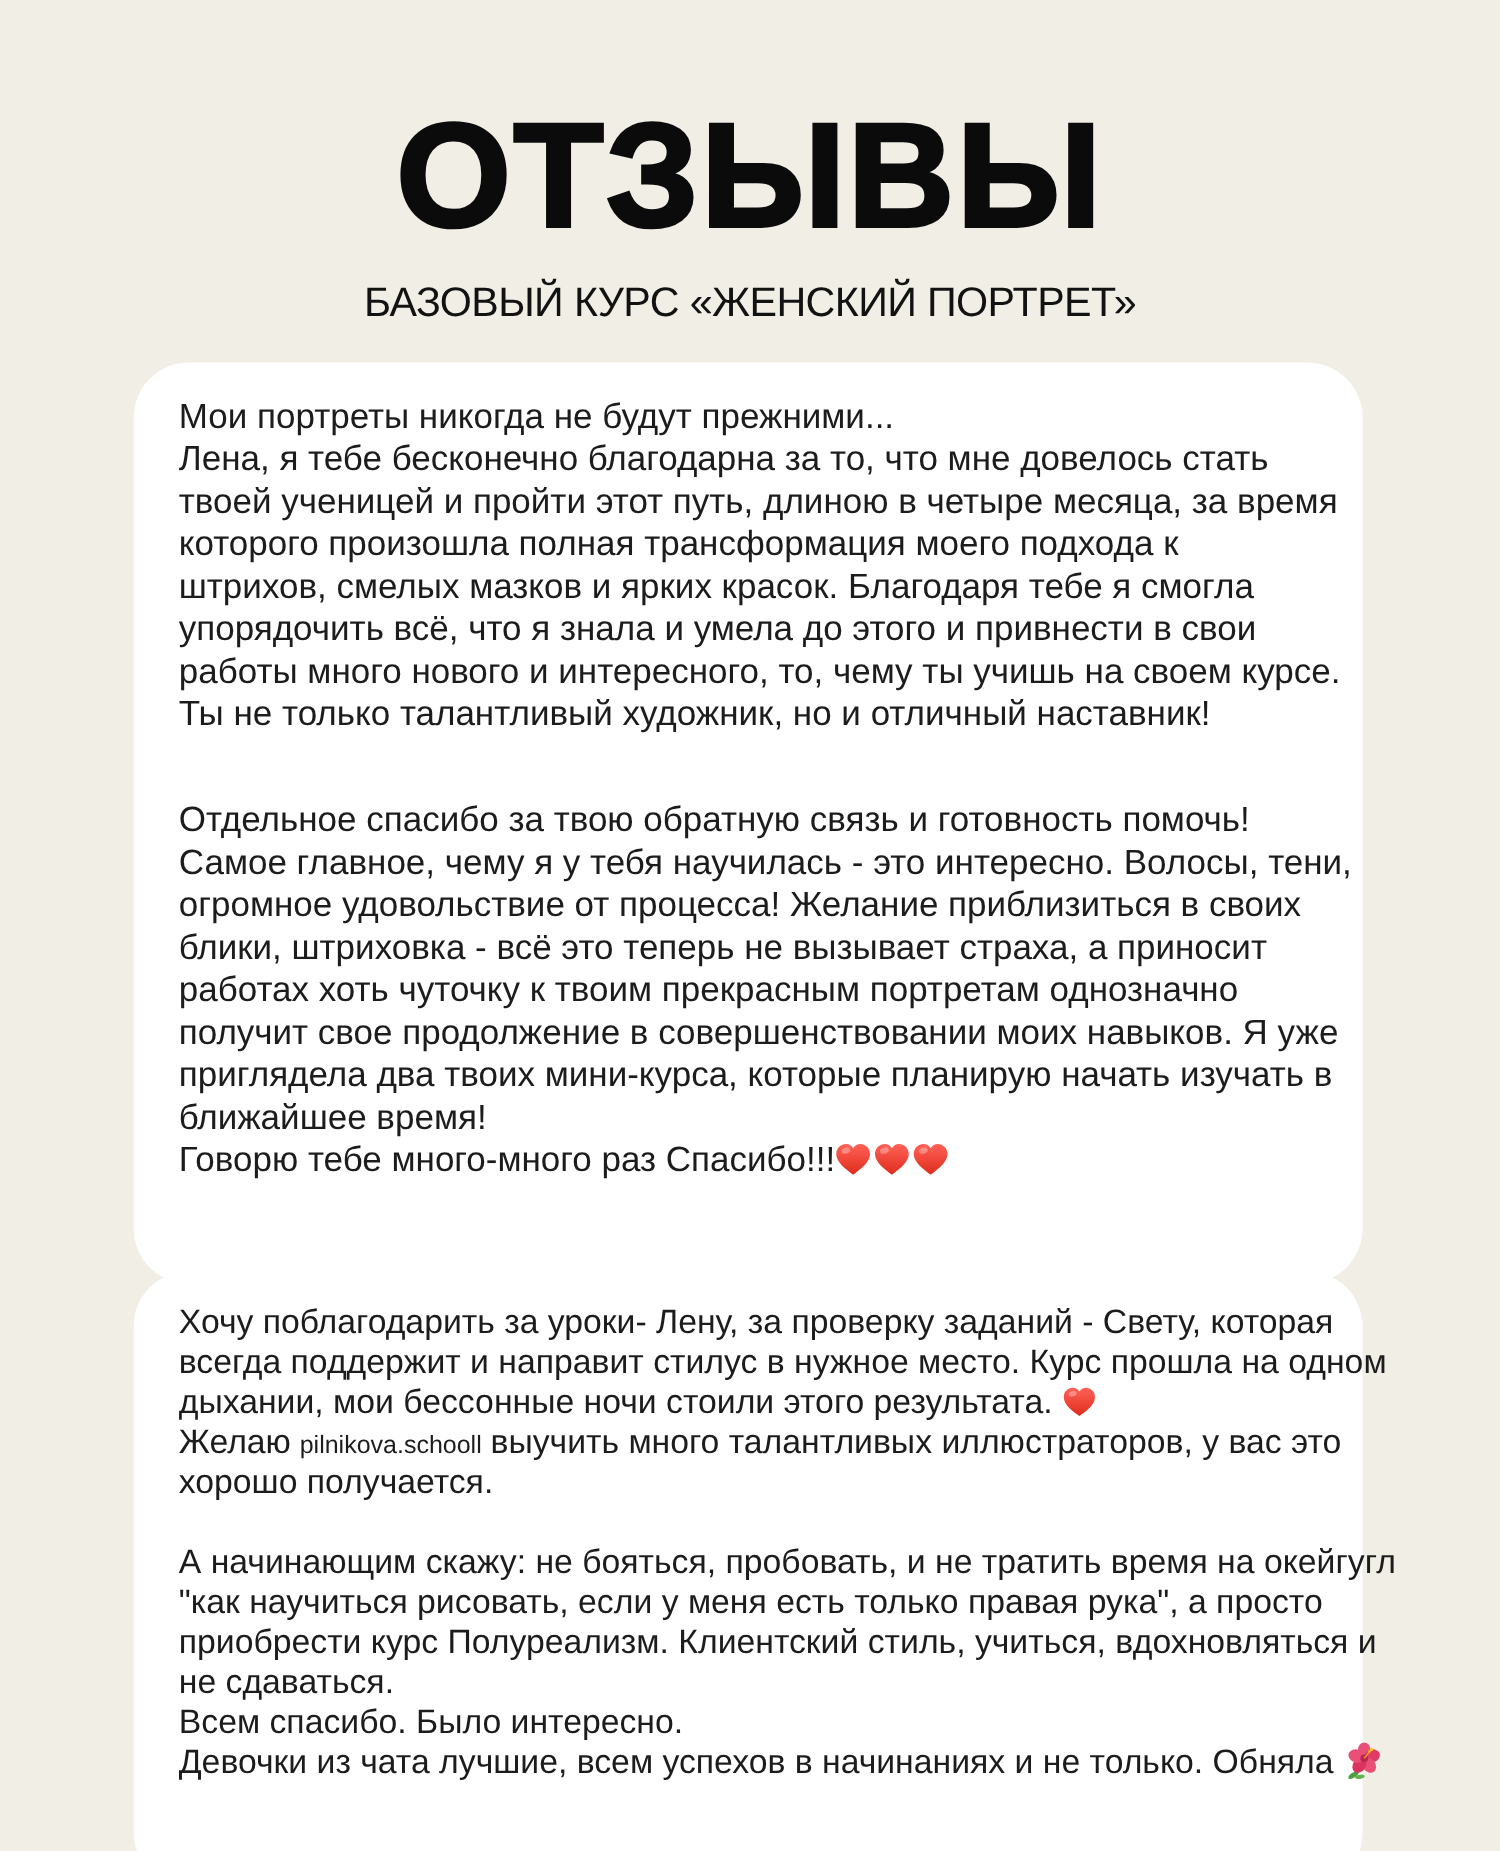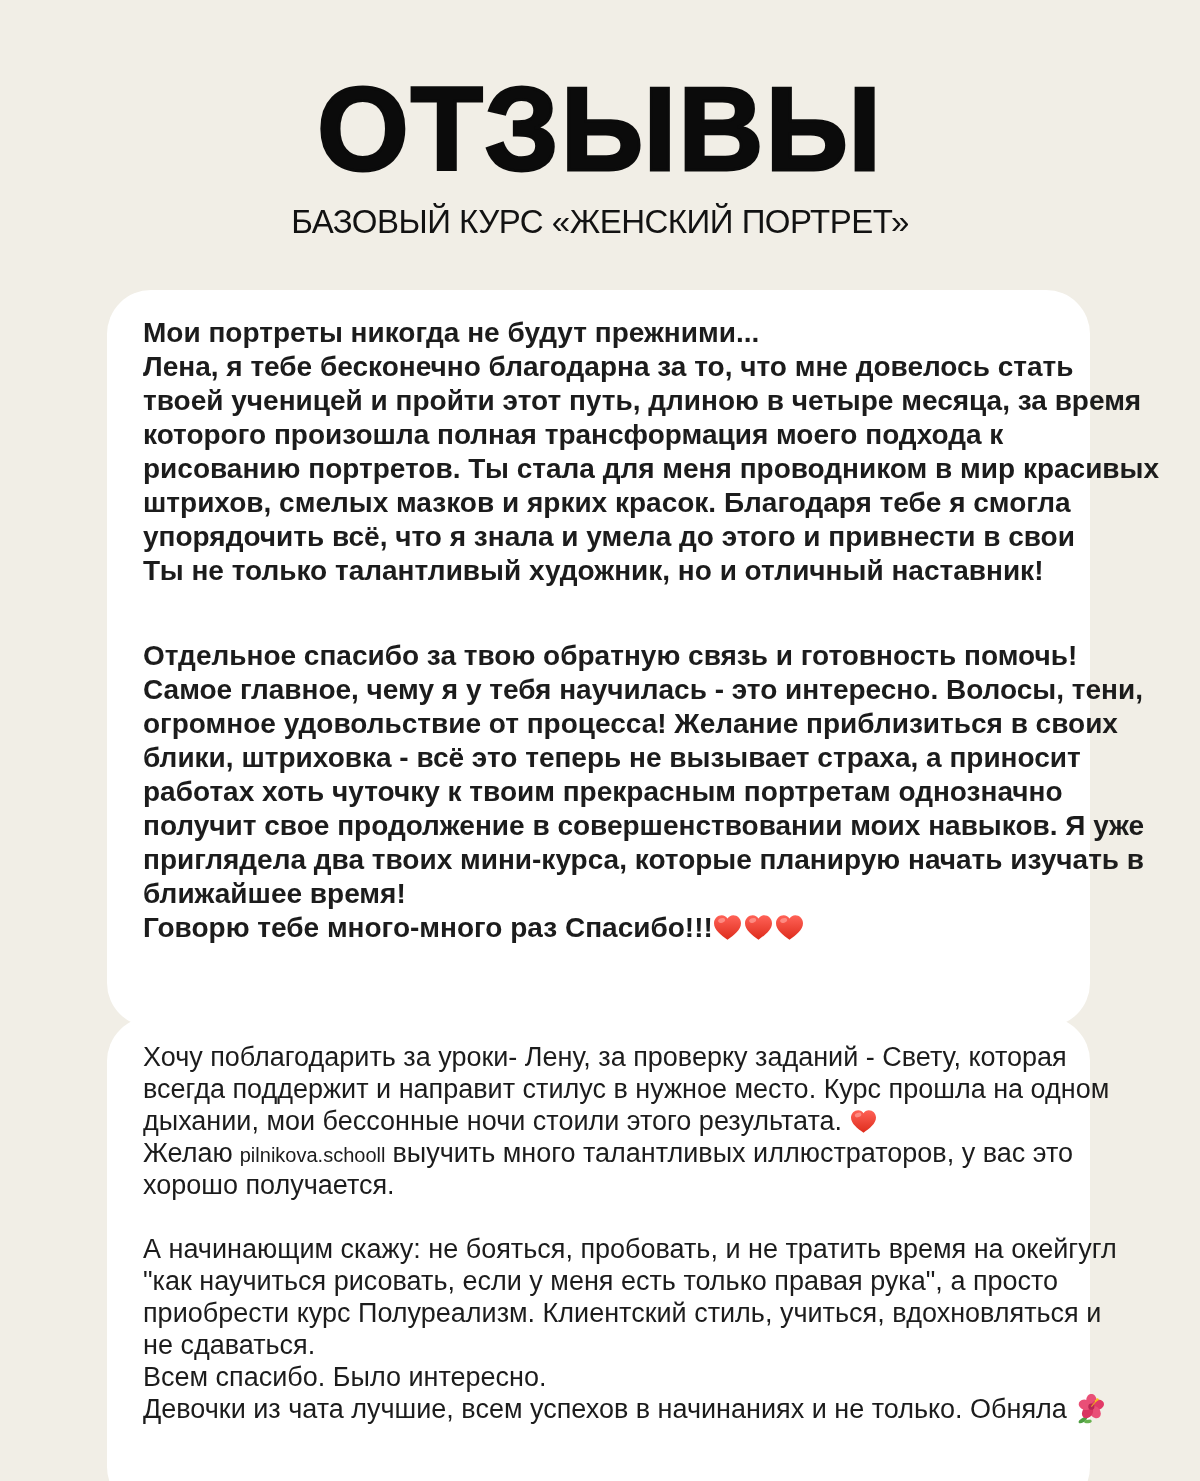--- a/index.html
+++ b/index.html
@@ -10,21 +10,21 @@
     font-family: "Liberation Sans", sans-serif;
     color: #1C1C1C;
     overflow: hidden;
   }
   .header {
     position: absolute;
     top: 66px; left: 0; right: 0;
     text-align: center;
   }
   .title {
-    margin: 4px;
+    margin: 16px;
     font-size: 118px;
     line-height: 118px;
     font-weight: 700;
     letter-spacing: 2px;
     color: #0B0B0B;
     -webkit-text-stroke: 3px #0B0B0B;
   }
   .subtitle {
     margin: 8px 0 0 0;
     font-size: 33px;
@@ -35,21 +35,21 @@
   }
   .card {
     position: absolute;
     left: 107px;
     width: 983px;
     background: #FFFFFF;
     border-radius: 44px;
     box-sizing: border-box;
     padding: 26px 26px 0 36px;
   }
-  .card-1 { top: 290px; height: 737px; font-weight: bold; }
+  .card-1 { top: 290px; height: 737px; }
   .card-2 { top: 1017px; height: 494px; padding-top: 24px; }
   .para { margin: 0; }
   .card-1 .para + .para { margin-top: 51px; }
   .card-2 .para + .para { margin-top: 32px; }
   .line {
     white-space: nowrap;
     font-size: 28px;
     line-height: 34px;
     height: 34px;
   }
@@ -102,23 +102,23 @@
   <h1 class="title">ОТЗЫВЫ</h1>
   <div class="subtitle">БАЗОВЫЙ КУРС «ЖЕНСКИЙ ПОРТРЕТ»</div>
 </header>
 
 <section class="card card-1">
   <div class="para">
     <div class="line">Мои портреты никогда не будут прежними...</div>
     <div class="line">Лена, я тебе бесконечно благодарна за то, что мне довелось стать</div>
     <div class="line">твоей ученицей и пройти этот путь, длиною в четыре месяца, за время</div>
     <div class="line">которого произошла полная трансформация моего подхода к</div>
-    <div class="line">рисованию портретов. Ты стала для меня проводником в мир красивых</div>
     <div class="line">штрихов, смелых мазков и ярких красок. Благодаря тебе я смогла</div>
     <div class="line">упорядочить всё, что я знала и умела до этого и привнести в свои</div>
+    <div class="line">работы много нового и интересного, то, чему ты учишь на своем курсе.</div>
     <div class="line">Ты не только талантливый художник, но и отличный наставник!</div>
   </div>
   <div class="para">
     <div class="line">Отдельное спасибо за твою обратную связь и готовность помочь!</div>
     <div class="line">Самое главное, чему я у тебя научилась - это интересно. Волосы, тени,</div>
     <div class="line">огромное удовольствие от процесса! Желание приблизиться в своих</div>
     <div class="line">блики, штриховка - всё это теперь не вызывает страха, а приносит</div>
     <div class="line">работах хоть чуточку к твоим прекрасным портретам однозначно</div>
     <div class="line">получит свое продолжение в совершенствовании моих навыков. Я уже</div>
     <div class="line">приглядела два твоих мини-курса, которые планирую начать изучать в</div>

